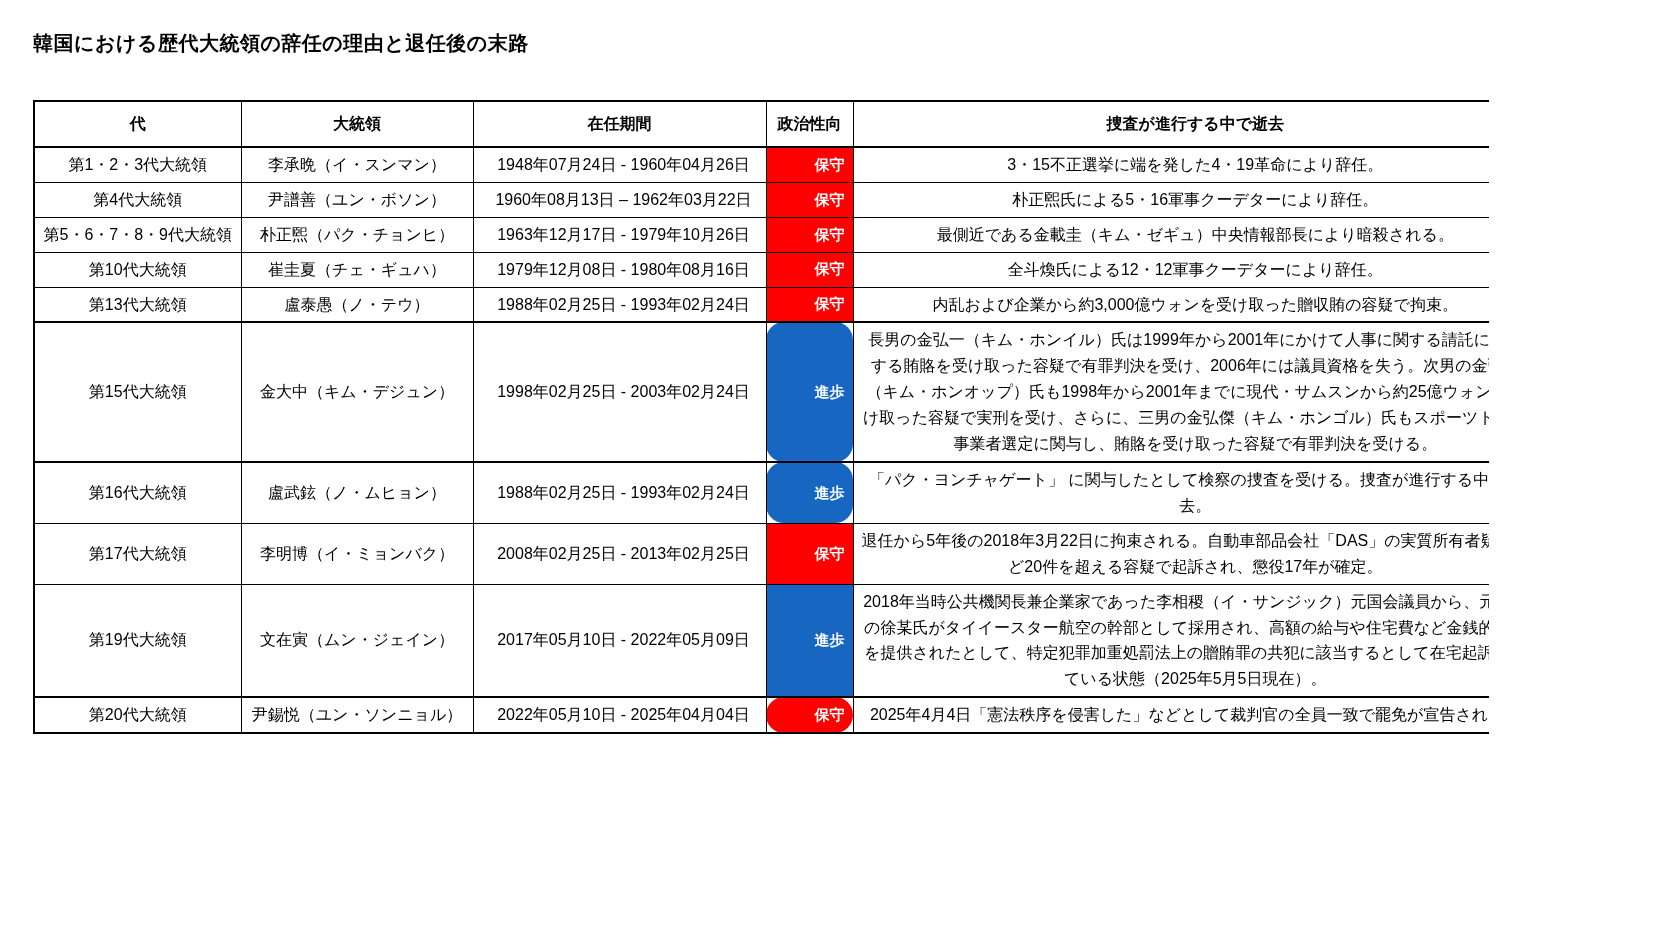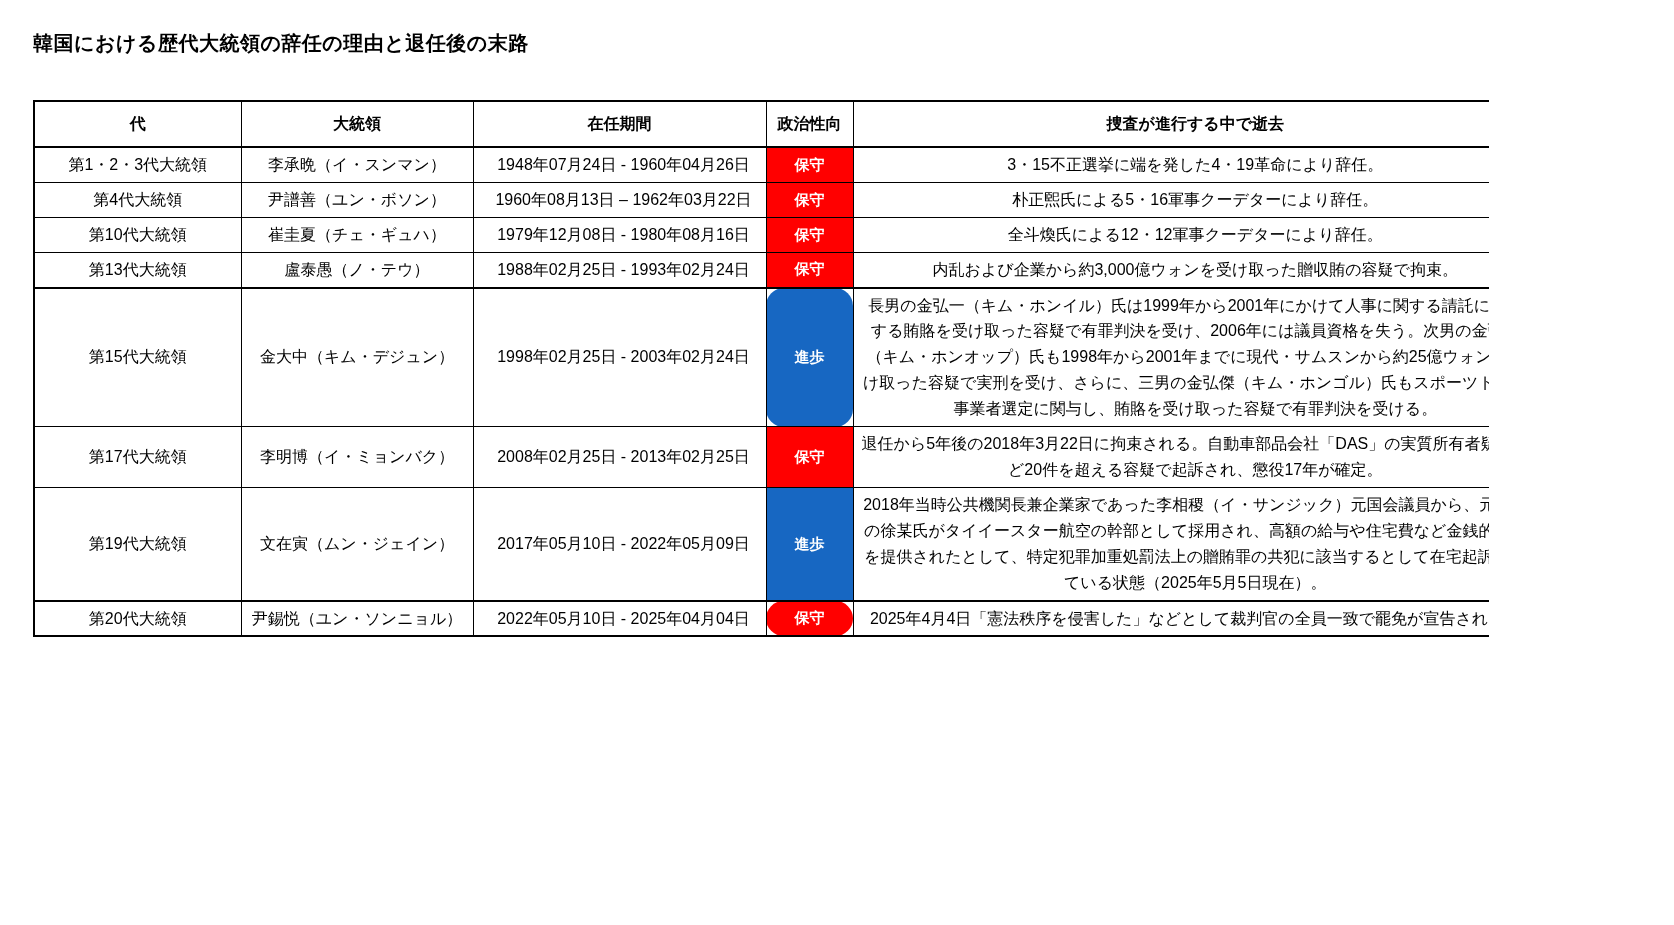--- a/index.html
+++ b/index.html
@@ -51,21 +51,21 @@
     border-bottom: 2.5px solid #000;
   }
   tr.thick-top td {
     border-top: 2.5px solid #000;
     border-radius: 18px;
   }
   td.col-gen, td.col-pres, td.col-term, td.col-reason {
     text-align: center;
   }
   td.col-orient {
-    text-align: center;
+    text-align: right;
     color: #ffffff;
     font-weight: bold;
     font-size: 15px;
   }
   td.col-term {
     white-space: nowrap;
     padding-left: 16px;
   }
 </style>
 </head>
@@ -100,39 +100,53 @@
           <td class="col-reason">3・15不正選挙に端を発した4・19革命により辞任。</td>
         </tr>
         <tr>
           <td class="col-gen">第4代大統領</td>
           <td class="col-pres">尹譜善（ユン・ボソン）</td>
           <td class="col-term">1960年08月13日 – 1962年03月22日</td>
           <td class="col-orient" style="background-color: rgb(255, 0, 0);">保守</td>
           <td class="col-reason">朴正煕氏による5・16軍事クーデターにより辞任。</td>
         </tr>
         <tr>
+          <td class="col-gen">第5・6・7・8・9代大統領</td>
+          <td class="col-pres">朴正煕（パク・チョンヒ）</td>
+          <td class="col-term">1963年12月17日 - 1979年10月26日</td>
+          <td class="col-orient" style="background-color: rgb(255, 0, 0);">保守</td>
+          <td class="col-reason">最側近である金載圭（キム・ゼギュ）中央情報部長により暗殺される。</td>
+        </tr>
+        <tr>
           <td class="col-gen">第10代大統領</td>
           <td class="col-pres">崔圭夏（チェ・ギュハ）</td>
           <td class="col-term">1979年12月08日 - 1980年08月16日</td>
           <td class="col-orient" style="background-color: rgb(255, 0, 0);">保守</td>
           <td class="col-reason">全斗煥氏による12・12軍事クーデターにより辞任。</td>
         </tr>
         <tr>
           <td class="col-gen">第13代大統領</td>
           <td class="col-pres">盧泰愚（ノ・テウ）</td>
           <td class="col-term">1988年02月25日 - 1993年02月24日</td>
           <td class="col-orient" style="background-color: rgb(255, 0, 0);">保守</td>
           <td class="col-reason">内乱および企業から約3,000億ウォンを受け取った贈収賄の容疑で拘束。</td>
         </tr>
         <tr class="thick-top">
           <td class="col-gen">第15代大統領</td>
           <td class="col-pres">金大中（キム・デジュン）</td>
           <td class="col-term">1998年02月25日 - 2003年02月24日</td>
           <td class="col-orient" style="background-color: rgb(23, 103, 194);">進歩</td>
           <td class="col-reason">長男の金弘一（キム・ホンイル）氏は1999年から2001年にかけて人事に関する請託に関連する賄賂を受け取った容疑で有罪判決を受け、2006年には議員資格を失う。次男の金弘業（キム・ホンオップ）氏も1998年から2001年までに現代・サムスンから約25億ウォンを受け取った容疑で実刑を受け、さらに、三男の金弘傑（キム・ホンゴル）氏もスポーツトトの事業者選定に関与し、賄賂を受け取った容疑で有罪判決を受ける。</td>
+        </tr>
+        <tr class="thick-top">
+          <td class="col-gen">第16代大統領</td>
+          <td class="col-pres">盧武鉉（ノ・ムヒョン）</td>
+          <td class="col-term">1988年02月25日 - 1993年02月24日</td>
+          <td class="col-orient" style="background-color: rgb(23, 103, 194);">進歩</td>
+          <td class="col-reason">「パク・ヨンチャゲート」 に関与したとして検察の捜査を受ける。捜査が進行する中で逝去。</td>
         </tr>
         <tr>
           <td class="col-gen">第17代大統領</td>
           <td class="col-pres">李明博（イ・ミョンバク）</td>
           <td class="col-term">2008年02月25日 - 2013年02月25日</td>
           <td class="col-orient" style="background-color: rgb(255, 0, 0);">保守</td>
           <td class="col-reason">退任から5年後の2018年3月22日に拘束される。自動車部品会社「DAS」の実質所有者疑惑など20件を超える容疑で起訴され、懲役17年が確定。</td>
         </tr>
         <tr>
           <td class="col-gen">第19代大統領</td>

